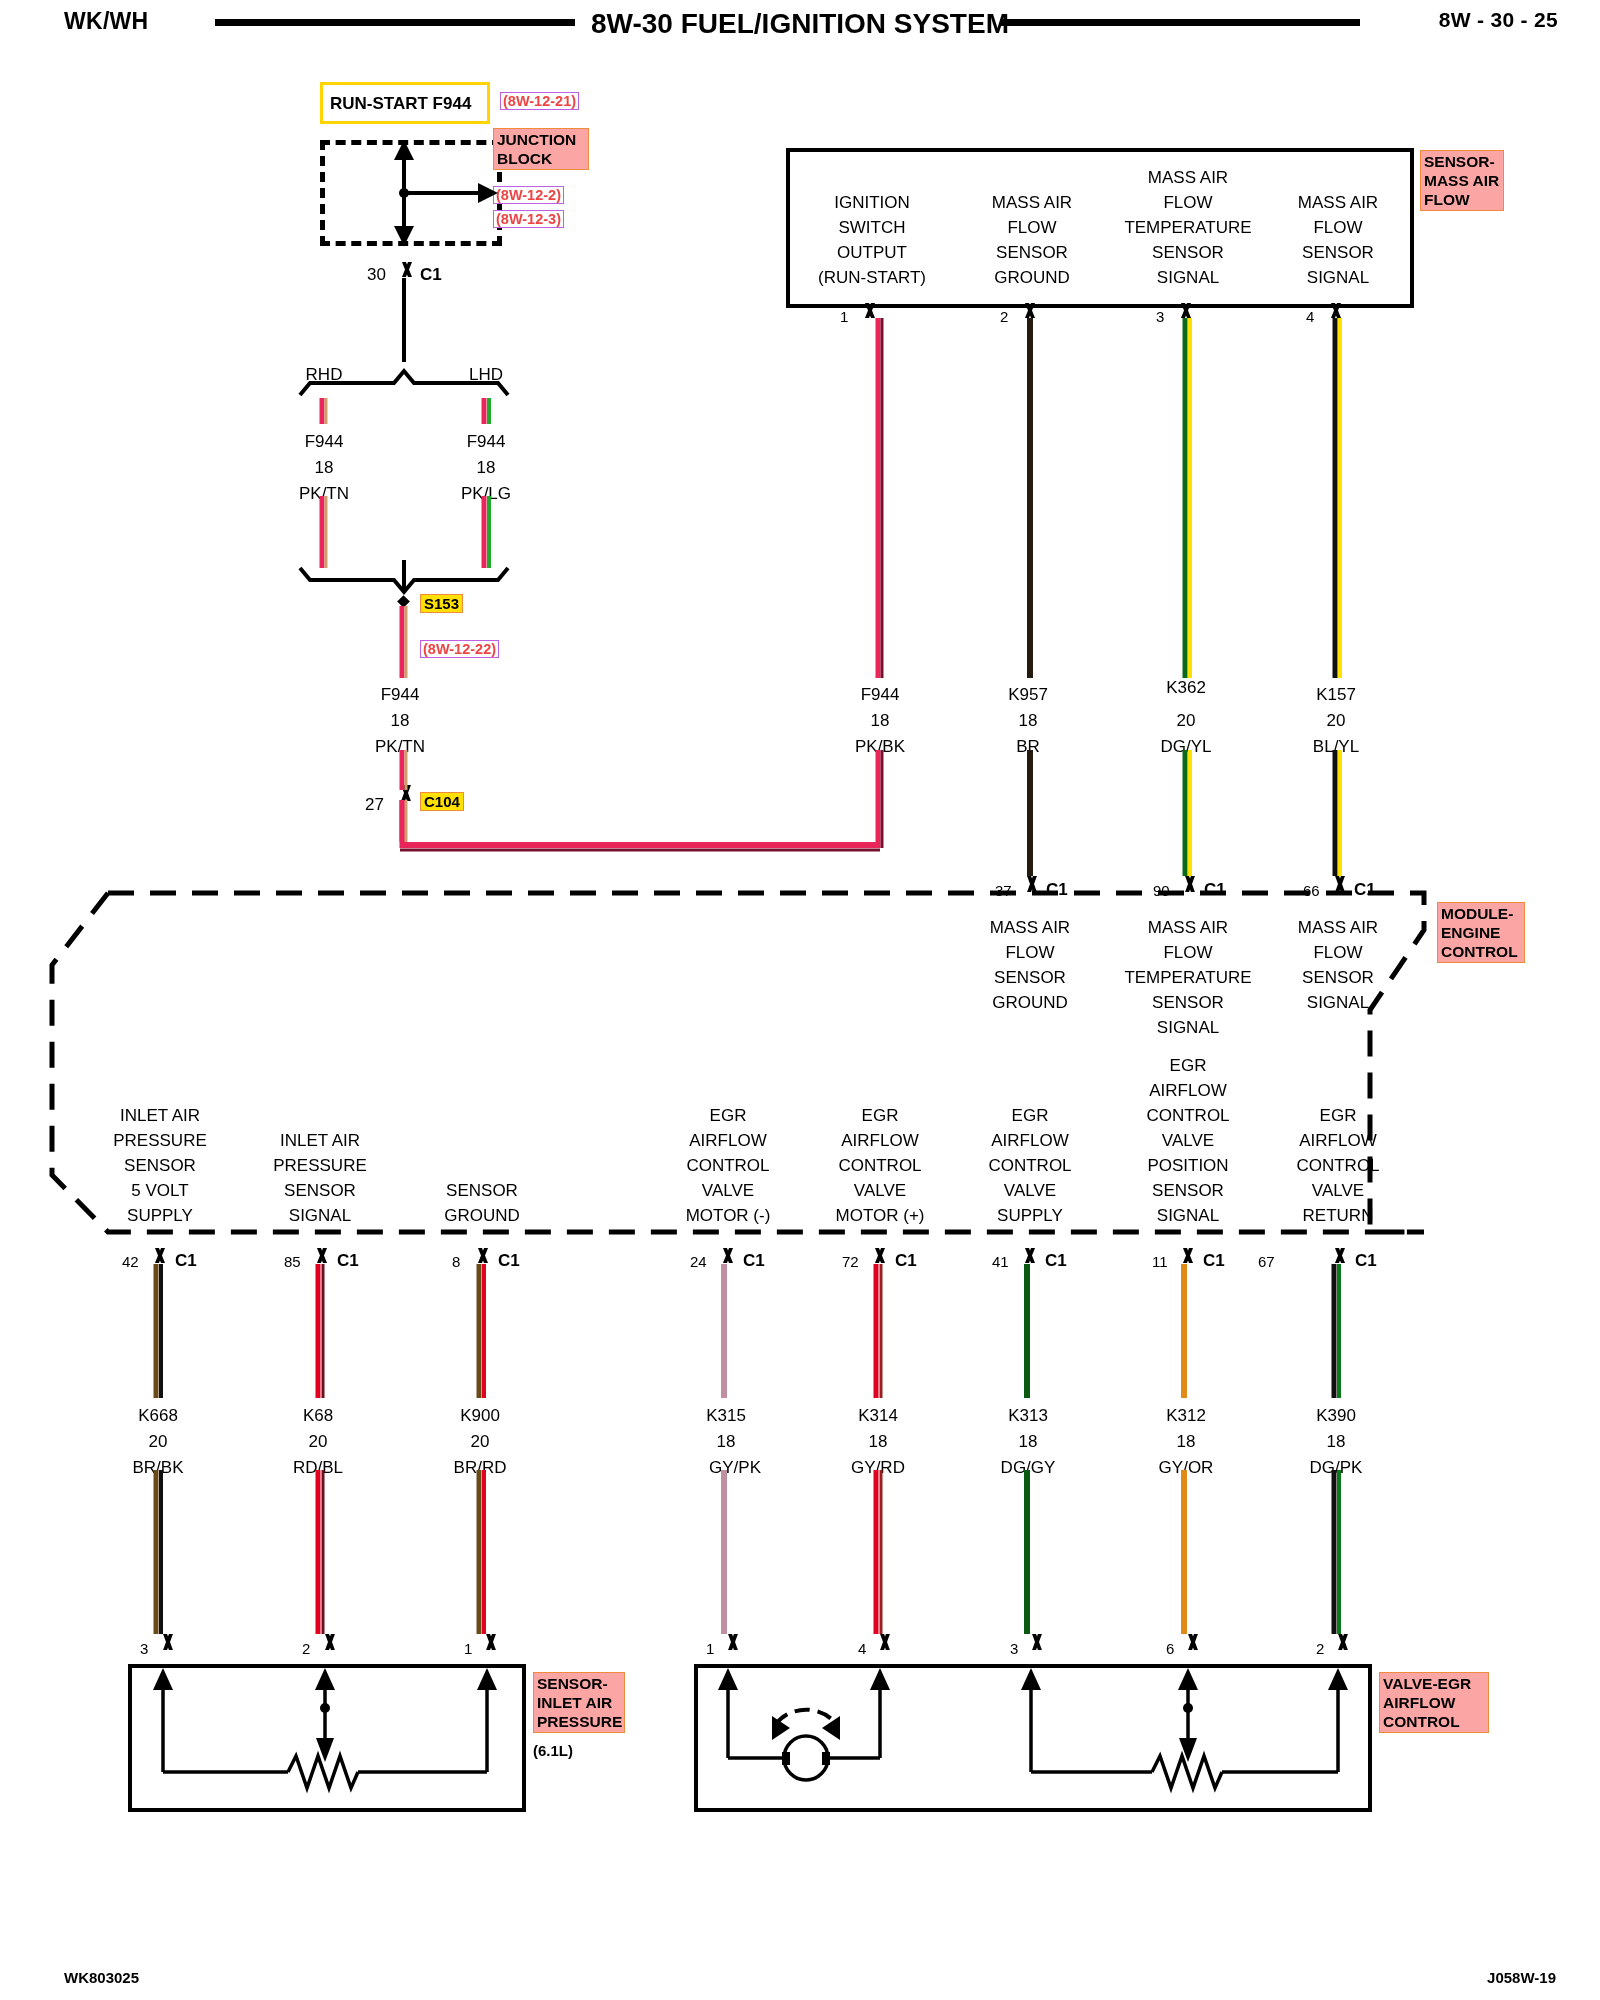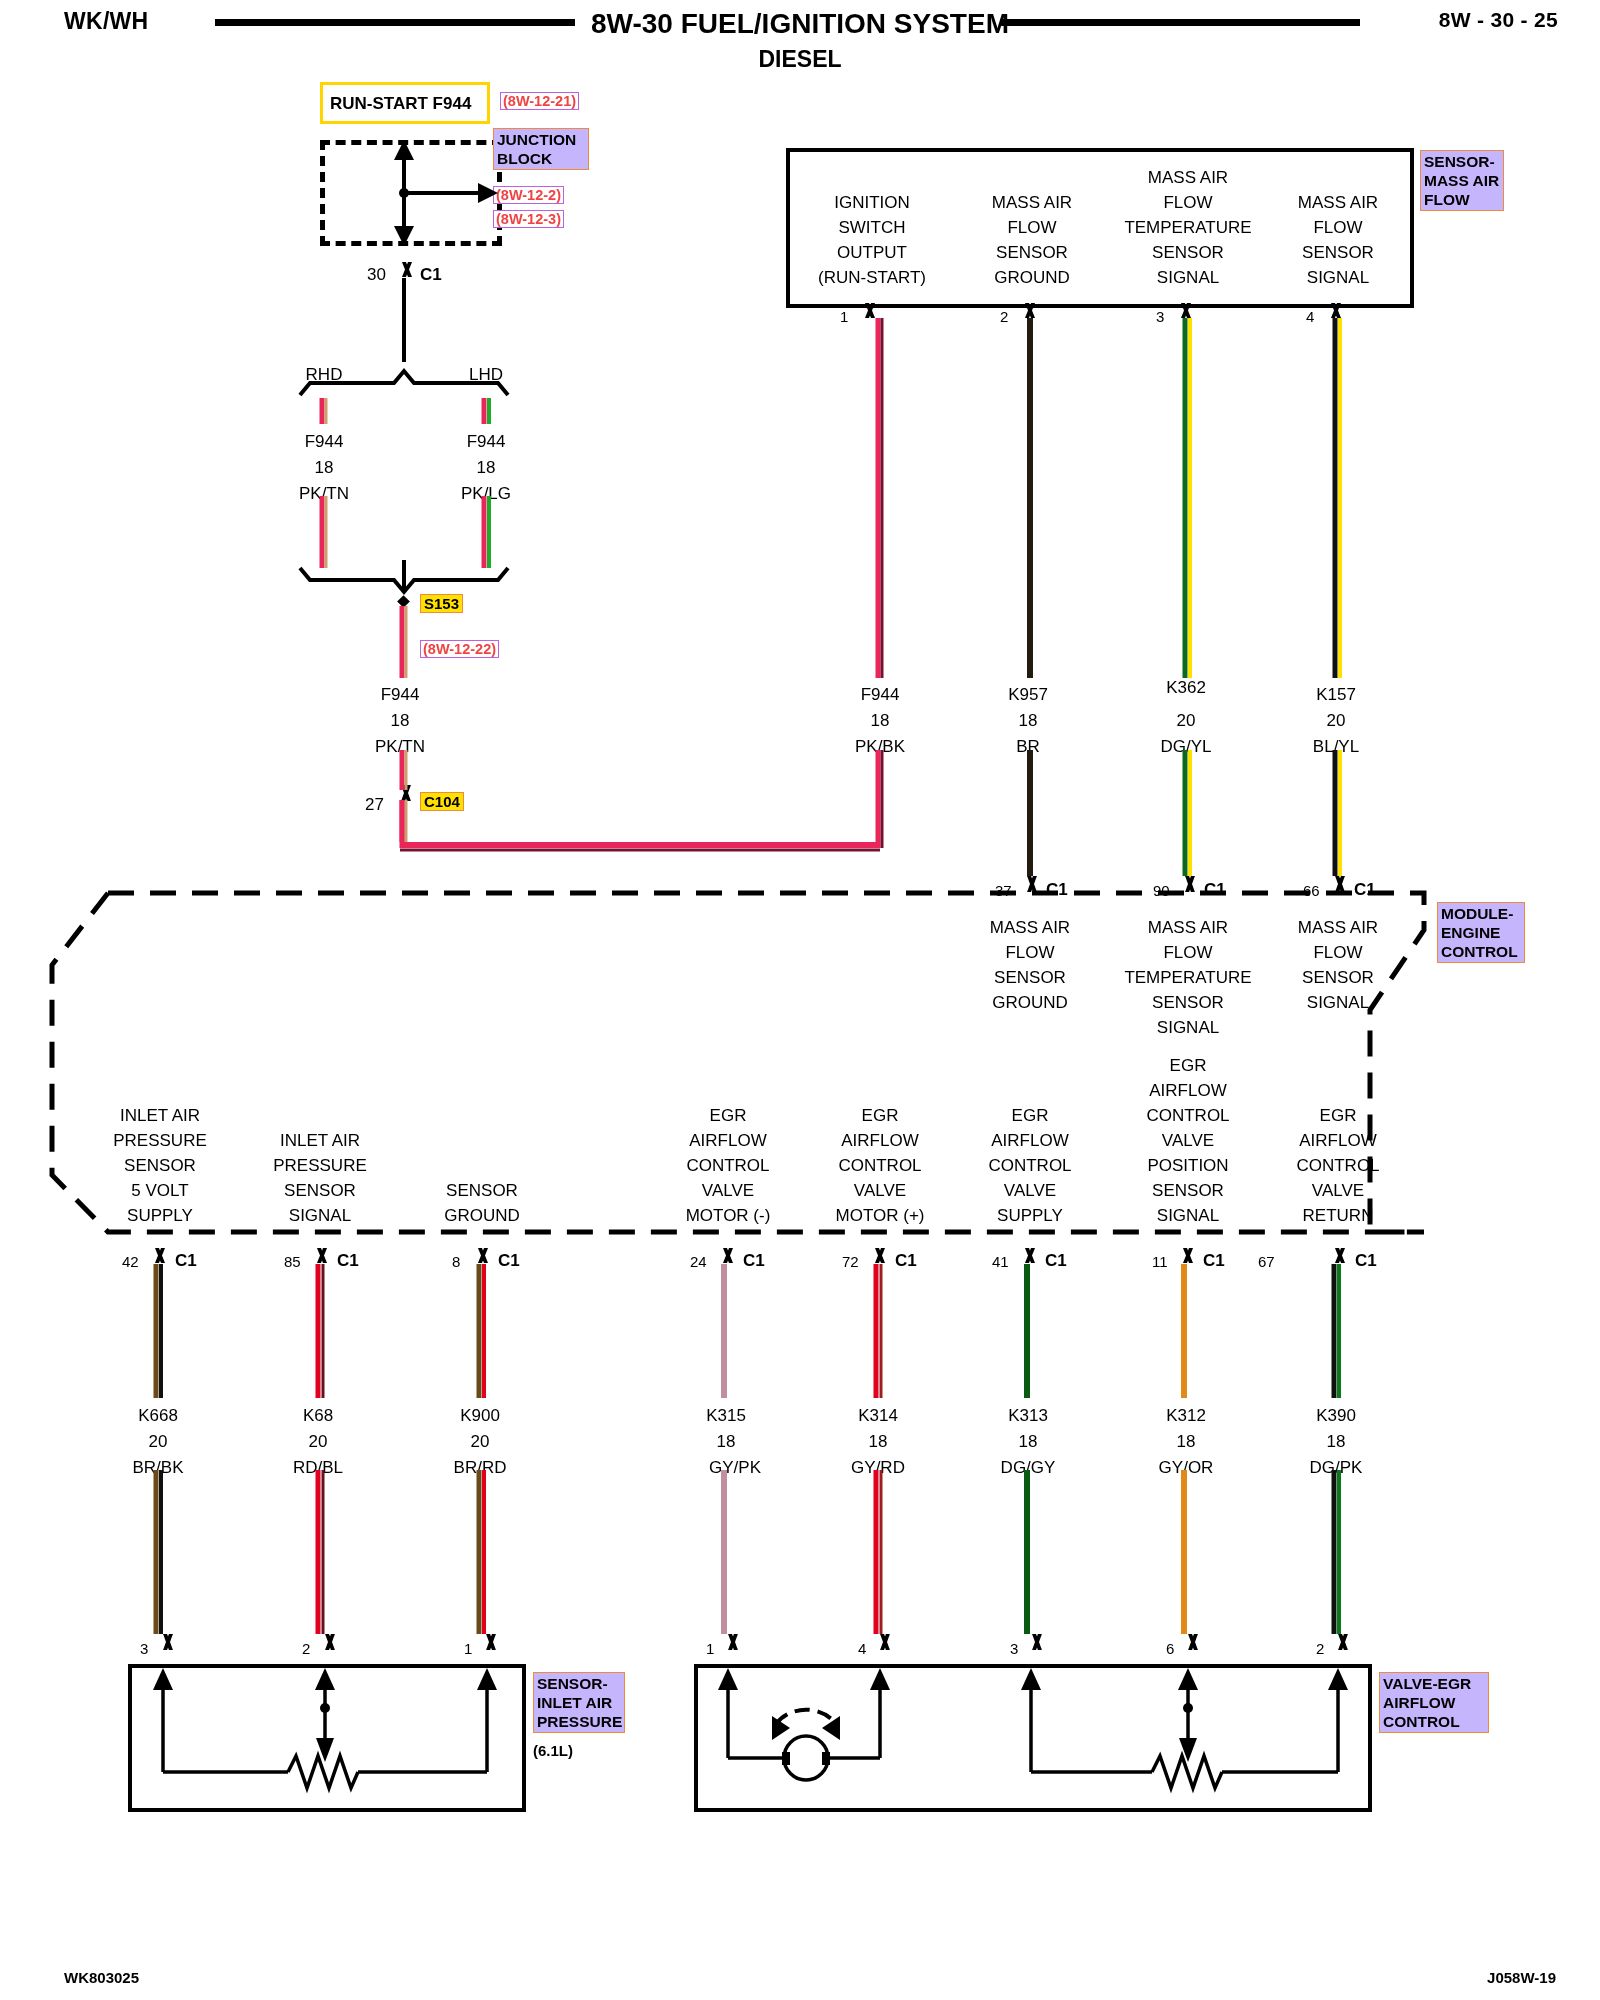--- a/index.html
+++ b/index.html
@@ -52,21 +52,21 @@
     position: absolute; border: 4px solid #000; background: #fff;
   }
   .box-dashed-rect {
     position: absolute;
     border: 5px dashed #000; background: transparent;
   }
 
   
   .lbl-comp {
     position: absolute;
-    background: #c4b5fd;
+    background: #fca5a5;
     border: 1px solid #ef8b3c;
     color: #000;
     font-weight: bold;
     font-size: 15.5px;
     line-height: 19px;
     padding: 1px 3px;
     white-space: pre-line;
   }
   
   .lbl-ref {
@@ -120,21 +120,20 @@
   svg.ov { position: absolute; left: 0; top: 0; width: 1600px; height: 2000px;
            pointer-events: none; }
 </style>
 </head>
 <body>
 
 <div class="page">
 
   <div class="hdr-left">WK/WH</div>
   <div class="hdr-title">8W-30 FUEL/IGNITION SYSTEM</div>
-  <div class="hdr-sub">DIESEL</div>
   <div class="hdr-right">8W - 30 - 25</div>
   <div class="hdr-rule rule-a"></div>
   <div class="hdr-rule rule-b"></div>
 
   <div class="box-solid" style="left:320px; top:82px; width:170px; height:42px; border-color:#ffd400; border-width:3px;">
   </div>
   <div class="txt bold" style="left:330px; top:94px; font-size:17px;">RUN-START F944</div>
   <div class="lbl-ref" style="left:500px; top:92px;">(8W-12-21)</div>
 
   <div class="box-dashed-rect" style="left:320px; top:140px; width:182px; height:106px;"></div>

